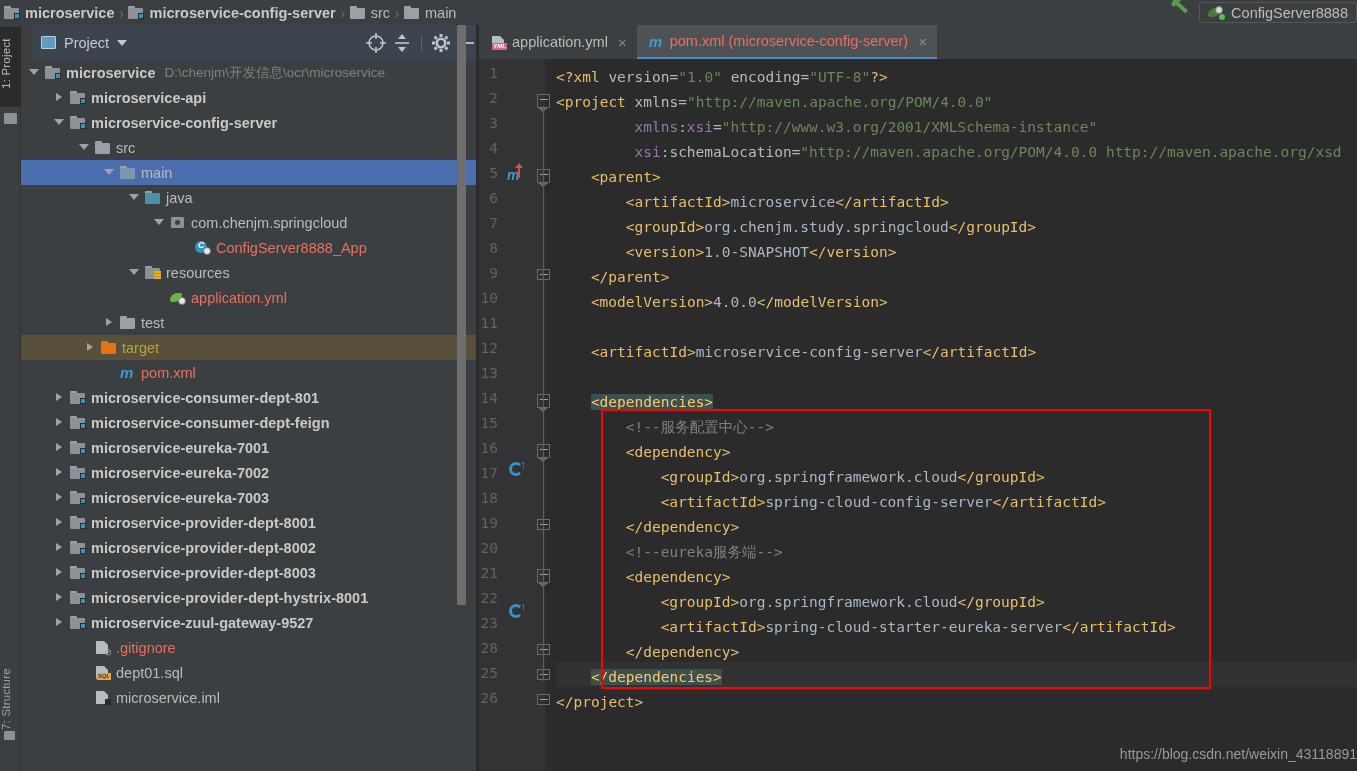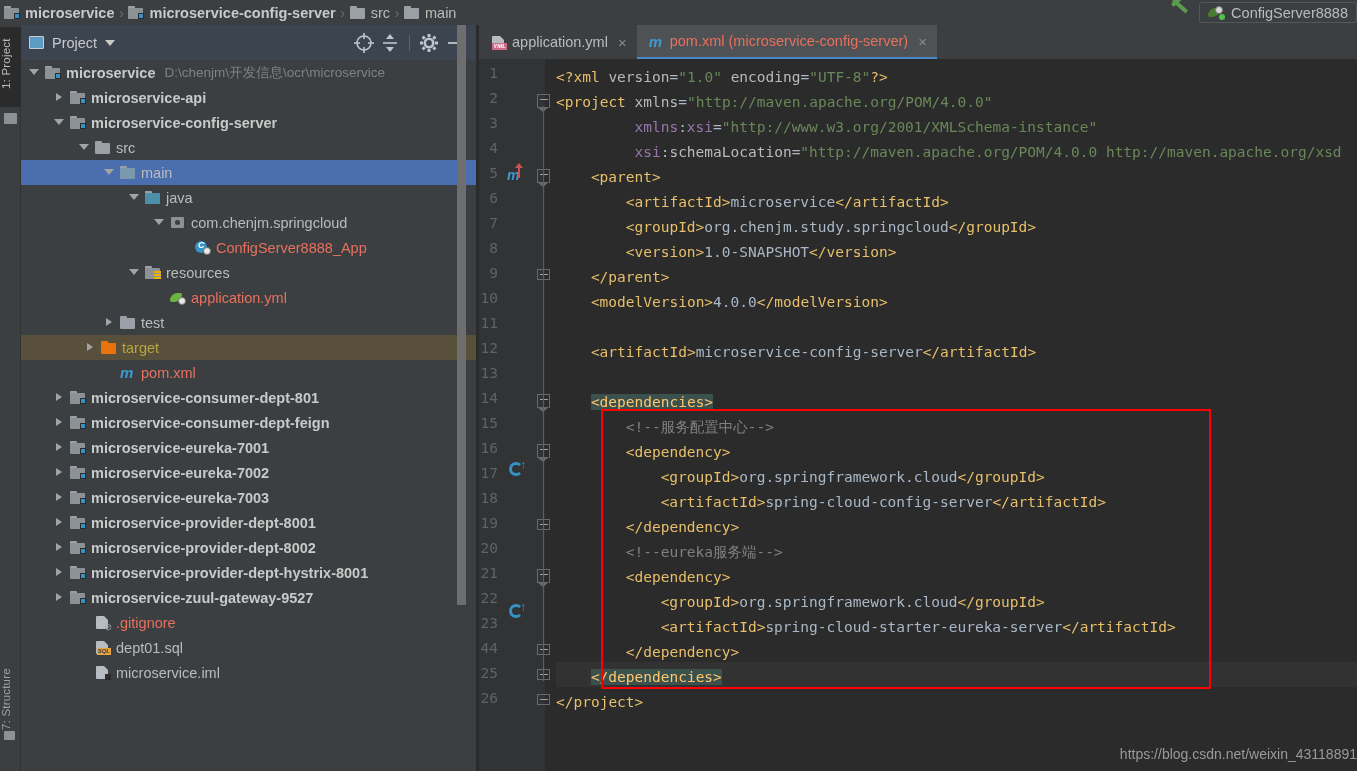--- a/index.html
+++ b/index.html
@@ -70,21 +70,21 @@
     position:absolute; left:4px; width:13px; height:11px; background:#8c9196;
     border-radius:1px;
   }
 
   
   .proj-panel{
     position:absolute; left:21px; top:25px; width:455px; height:746px;
     background:#3c3f41;
   }
   .proj-header{
-    position:absolute; left:0; top:0; width:455px; height:35px;
+    position:absolute; left:12px; top:0; width:455px; height:35px;
     background:#3c4450; display:flex; align-items:center; padding:0 8px;
   }
   .proj-header .ph-ic{
     width:15px; height:13px; background:#5c9cc4; border:1px solid #c8cdd2;
     margin-right:8px; border-radius:1px;
   }
   .proj-header .ph-title{ font-size:14.5px; color:#c9c9c9; }
   .proj-header .ph-caret{
     margin-left:8px; width:0;height:0;border-left:5px solid transparent;
     border-right:5px solid transparent;border-top:6px solid #c9c9c9;
@@ -581,20 +581,29 @@
           </span>
           <span class="tlbl b">microservice-provider-dept-8002</span>
         </div>
         <div class="trow" style="padding-left: 33px;">
           <span class="arrow r"></span>
           <span class="ic ic-folder mod">
             <i class="f-tab"></i>
             <i class="f-body"></i>
             <i class="f-dot"></i>
           </span>
+          <span class="tlbl b">microservice-provider-dept-8003</span>
+        </div>
+        <div class="trow" style="padding-left: 33px;">
+          <span class="arrow r"></span>
+          <span class="ic ic-folder mod">
+            <i class="f-tab"></i>
+            <i class="f-body"></i>
+            <i class="f-dot"></i>
+          </span>
           <span class="tlbl b">microservice-provider-dept-hystrix-8001</span>
         </div>
         <div class="trow" style="padding-left: 33px;">
           <span class="arrow r"></span>
           <span class="ic ic-folder mod">
             <i class="f-tab"></i>
             <i class="f-body"></i>
             <i class="f-dot"></i>
           </span>
           <span class="tlbl b">microservice-zuul-gateway-9527</span>
@@ -670,21 +679,21 @@
         <div class="lnum" style="top: 431px;">18</div>
         <div class="lnum" style="top: 456px;">19</div>
         <div class="lnum" style="top: 481px;">20</div>
         <div class="lnum" style="top: 506px;">21</div>
         <div class="gut-icon mvn-up" style="top: 509px;">
           <i class="ring"></i>
           <span class="arr">↑</span>
         </div>
         <div class="lnum" style="top: 531px;">22</div>
         <div class="lnum" style="top: 556px;">23</div>
-        <div class="lnum" style="top: 581px;">44</div>
+        <div class="lnum" style="top: 581px;">28</div>
         <div class="lnum" style="top: 606px;">25</div>
         <div class="lnum" style="top: 631px;">26</div>
       </div>
     <div class="fold-col" id="foldcol">
         <div class="fold " style="top: 35px;">
           <i class="box"></i>
           <i class="tail"></i>
         </div>
         <div class="fold " style="top: 110px;">
           <i class="box"></i>

